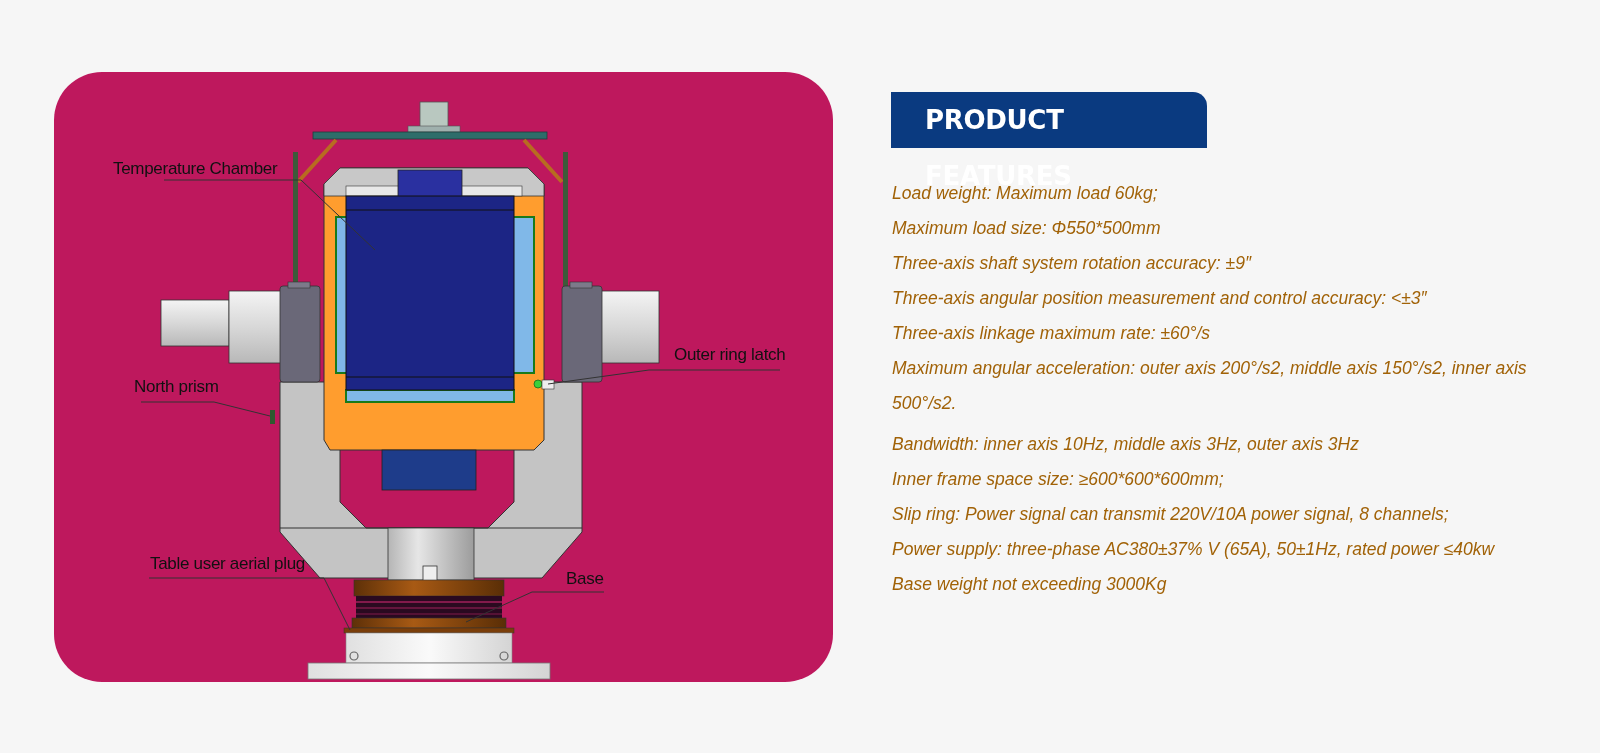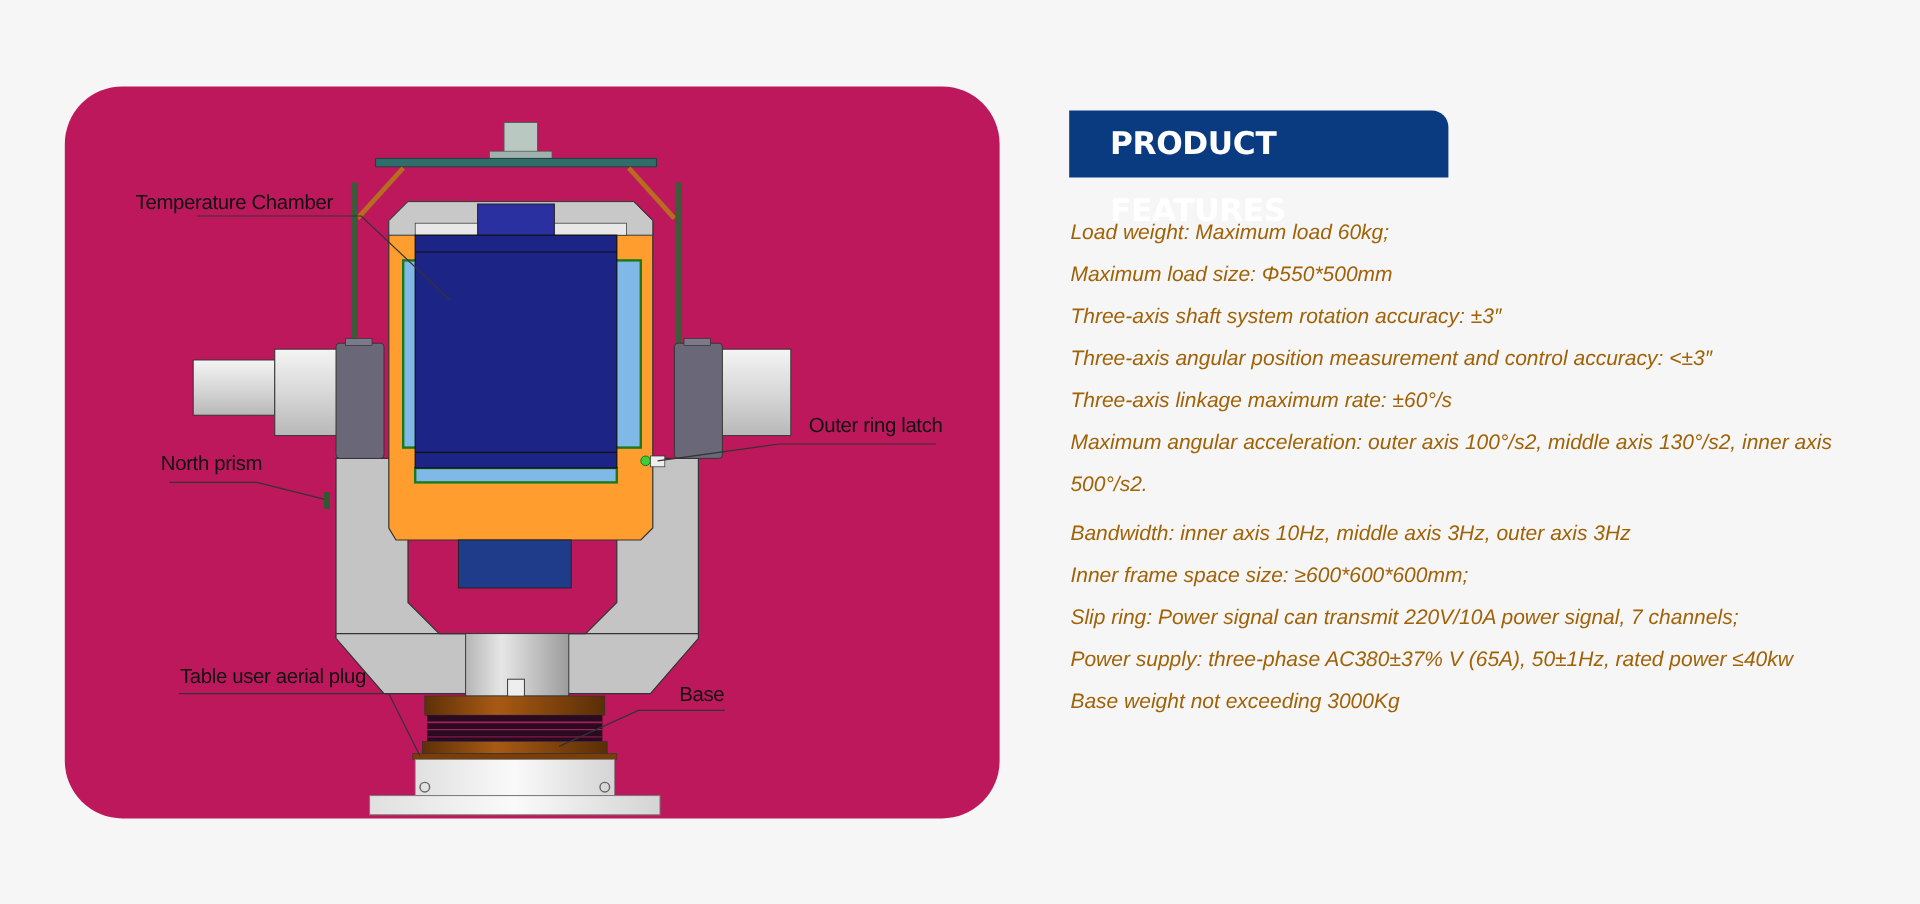--- a/index.html
+++ b/index.html
@@ -126,22 +126,22 @@
     <text class="lbl" x="96" y="497">Table user aerial plug</text>
     <text class="lbl" x="512" y="512">Base</text>
   </svg>
 </div>
 
 <div class="title-bar">PRODUCT FEATURES</div>
 
 <ul class="features">
   <li>Load weight: Maximum load 60kg;</li>
   <li>Maximum load size: Φ550*500mm</li>
-  <li>Three-axis shaft system rotation accuracy: ±3″</li>
+  <li>Three-axis shaft system rotation accuracy: ±9″</li>
   <li>Three-axis angular position measurement and control accuracy: &lt;±3″</li>
   <li>Three-axis linkage maximum rate: ±60°/s</li>
-  <li class="wrap">Maximum angular acceleration: outer axis 100°/s2, middle axis 130°/s2, inner axis 500°/s2.</li>
+  <li class="wrap">Maximum angular acceleration: outer axis 200°/s2, middle axis 150°/s2, inner axis 500°/s2.</li>
   <li class="gap">Bandwidth: inner axis 10Hz, middle axis 3Hz, outer axis 3Hz</li>
   <li>Inner frame space size: ≥600*600*600mm;</li>
-  <li>Slip ring: Power signal can transmit 220V/10A power signal, 7 channels;</li>
+  <li>Slip ring: Power signal can transmit 220V/10A power signal, 8 channels;</li>
   <li>Power supply: three-phase AC380±37% V (65A), 50±1Hz, rated power ≤40kw</li>
   <li>Base weight not exceeding 3000Kg</li>
 </ul>
 
 </body></html>

